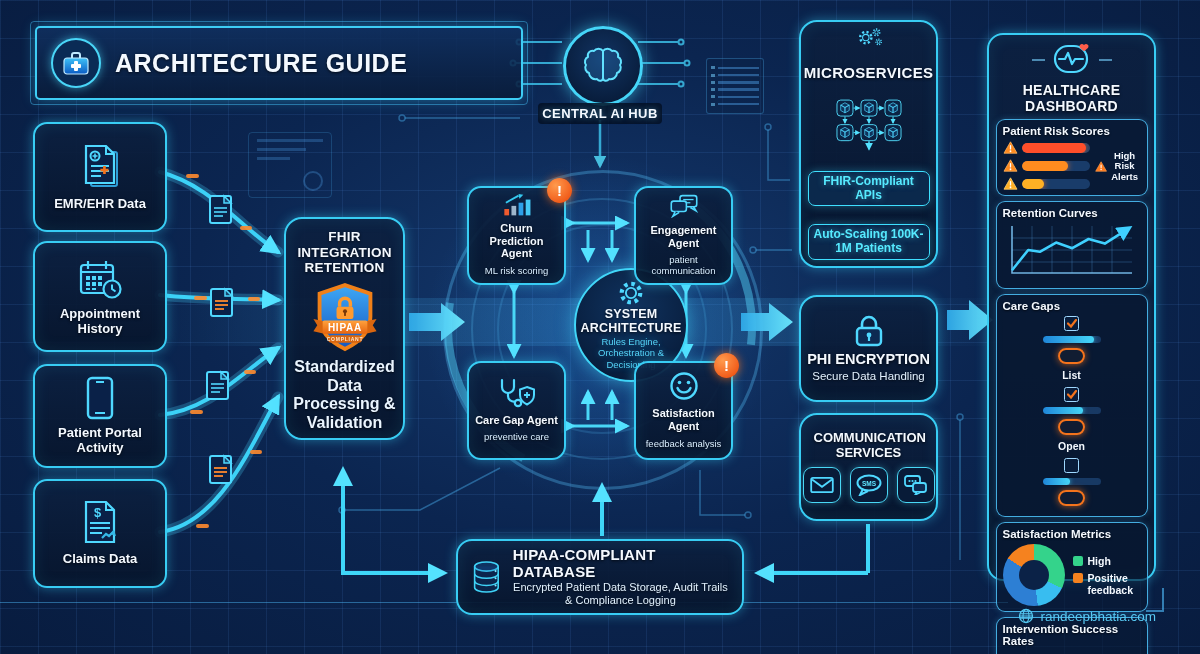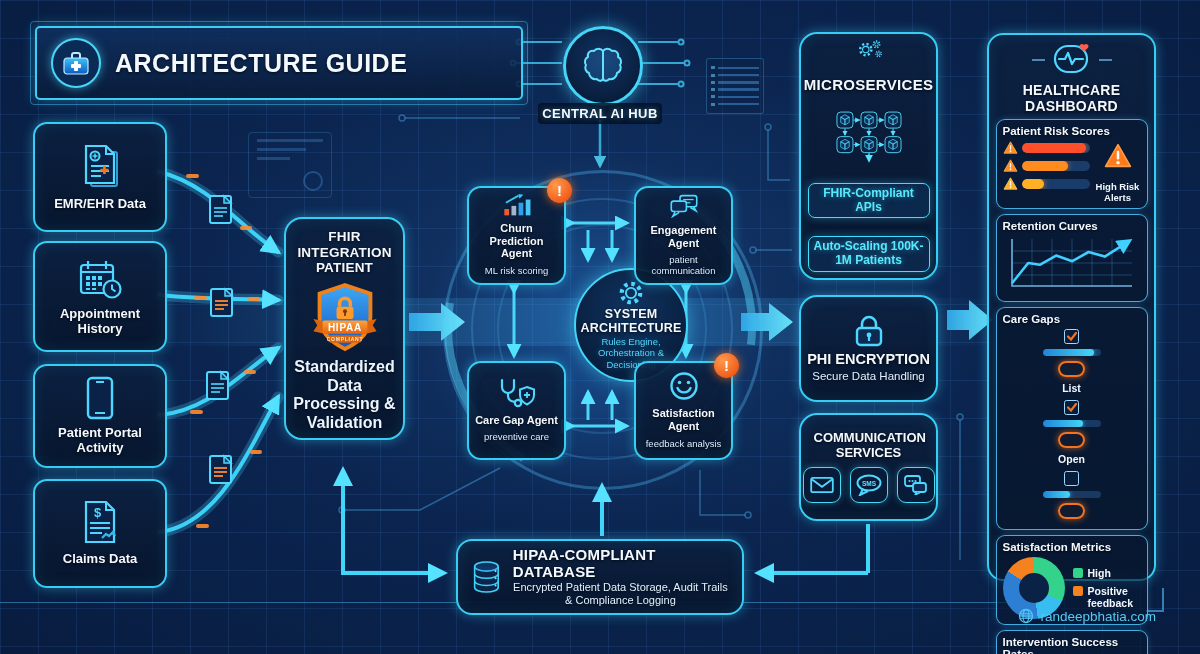--- a/index.html
+++ b/index.html
@@ -62,21 +62,21 @@
 
   
   .agent{width:99px;height:99px;border-radius:14px;}
   .agent .nm{font-size:11px;}
   .agent .sb{font-size:9.5px;}
   .alert-badge{position:absolute;top:-10px;right:-8px;width:25px;height:25px;border-radius:50%;z-index:3;
     background:radial-gradient(circle at 35% 30%,#ff9a4d,#f05a18 75%);display:flex;align-items:center;justify-content:center;
     color:#fff;font-weight:700;font-size:15px;box-shadow:0 0 10px rgba(245,110,30,.8);}
 
   
-  .micro{left:799px;top:32px;width:139px;height:248px;border-radius:18px;justify-content:flex-start;padding-top:6px;gap:18px;}
+  .micro{left:799px;top:20px;width:139px;height:248px;border-radius:18px;justify-content:flex-start;padding-top:6px;gap:18px;}
   .micro-title{font-size:15px;letter-spacing:.3px;}
   .pill{width:122px;box-sizing:border-box;border:1.5px solid #3fe0ff;border-radius:7px;background:rgba(12,42,78,.92);
     color:#56eaff;font-weight:700;font-size:12px;text-align:center;padding:3px 2px;line-height:1.15;
     box-shadow:0 0 8px rgba(60,220,255,.35);text-shadow:0 0 6px rgba(86,234,255,.5);}
   .phi{left:799px;top:295px;width:139px;height:107px;border-radius:18px;gap:3px;}
   .phi-title{font-size:14.5px;}
   .phi-sub{font-size:11.5px;color:#e2f1ff;}
   .comm{left:799px;top:413px;width:139px;height:108px;border-radius:18px;gap:6px;}
   .comm-title{font-size:13px;}
   .chips{display:flex;gap:9px;}
@@ -89,21 +89,21 @@
   .dash-dash{width:13px;height:2px;background:rgba(120,210,255,.6);}
   .dash-title{font-size:14px;letter-spacing:.2px;}
   .panel{width:152px;box-sizing:border-box;border:1.5px solid rgba(80,200,255,.85);border-radius:9px;
     background:rgba(8,24,50,.65);padding:5px 6px;box-shadow:0 0 6px rgba(80,200,255,.25);}
   .panel-title{font-size:11.5px;font-weight:700;color:#f4f9ff;margin-bottom:4px;text-shadow:0 1px 2px rgba(0,0,0,.7);}
   .risk-row{display:flex;align-items:center;gap:4px;margin-bottom:5px;}
   .risk-track{flex:1;height:10px;border-radius:5px;background:rgba(40,90,150,.55);overflow:hidden;}
   .risk-fill{height:100%;border-radius:5px;box-shadow:0 0 6px rgba(255,120,40,.8);}
   .risk-flex{display:flex;gap:5px;}
   .risk-left{flex:1;}
-  .risk-right{width:46px;display:flex;flex-direction:column;align-items:center;gap:14px;padding-top:2px;}
+  .risk-right{width:46px;display:flex;flex-direction:row;align-items:center;gap:2px;padding-top:2px;}
   .risk-alert-lbl{font-size:9.5px;color:#f4f9ff;font-weight:700;text-align:center;line-height:1.1;}
   .gap-row{display:flex;align-items:center;gap:5px;margin-bottom:6px;flex-direction:column;}
   .cg-check{width:13px;height:13px;border:1.5px solid #9fd8ff;border-radius:2.5px;background:rgba(10,30,60,.9);
     display:flex;align-items:center;justify-content:center;flex:none;}
   .cg-check svg{display:none;}
   .cg-check.checked svg{display:block;}
   .gap-track{width:58px;height:7px;border-radius:4px;background:rgba(40,90,150,.5);overflow:hidden;flex:none;}
   .gap-fill{height:100%;border-radius:4px;background:linear-gradient(90deg,#1f86d8,#45d6f8);box-shadow:0 0 5px rgba(69,214,248,.8);}
   .gap-pill{width:23px;height:12px;border:2.5px solid #f4731c;border-radius:8px;background:rgba(20,30,50,.8);
     box-shadow:0 0 7px rgba(244,115,28,.7);flex:none;}
@@ -358,21 +358,21 @@
           <path d="M10 28 h20"></path>
           <path d="M10 33 h12"></path>
         </g>
       <path d="M22 38 l4 -4 l3 2 l5 -5" fill="none" stroke="#35b9e8" stroke-width="2.2"></path>
       <polygon points="34,30 36,36 30,34" fill="#35b9e8"></polygon>
     </svg>
     <div class="t-w lbl">Claims Data</div>
   </div>
 
   <div class="node col fhir">
-    <div class="t-w fhir-title">FHIR INTEGRATION PATIENT</div>
+    <div class="t-w fhir-title">FHIR INTEGRATION RETENTION</div>
     <svg width="94" height="92" viewBox="0 0 94 92">
       <defs>
         <linearGradient id="shB" x1="0" y1="0" x2="0" y2="1">
             <stop offset="0" stop-color="#3fa8f5"></stop>
             <stop offset="1" stop-color="#1356c0"></stop>
           </linearGradient>
         <linearGradient id="orG" x1="0" y1="0" x2="0" y2="1">
             <stop offset="0" stop-color="#ffa23e"></stop>
             <stop offset="1" stop-color="#e8650f"></stop>
           </linearGradient>

